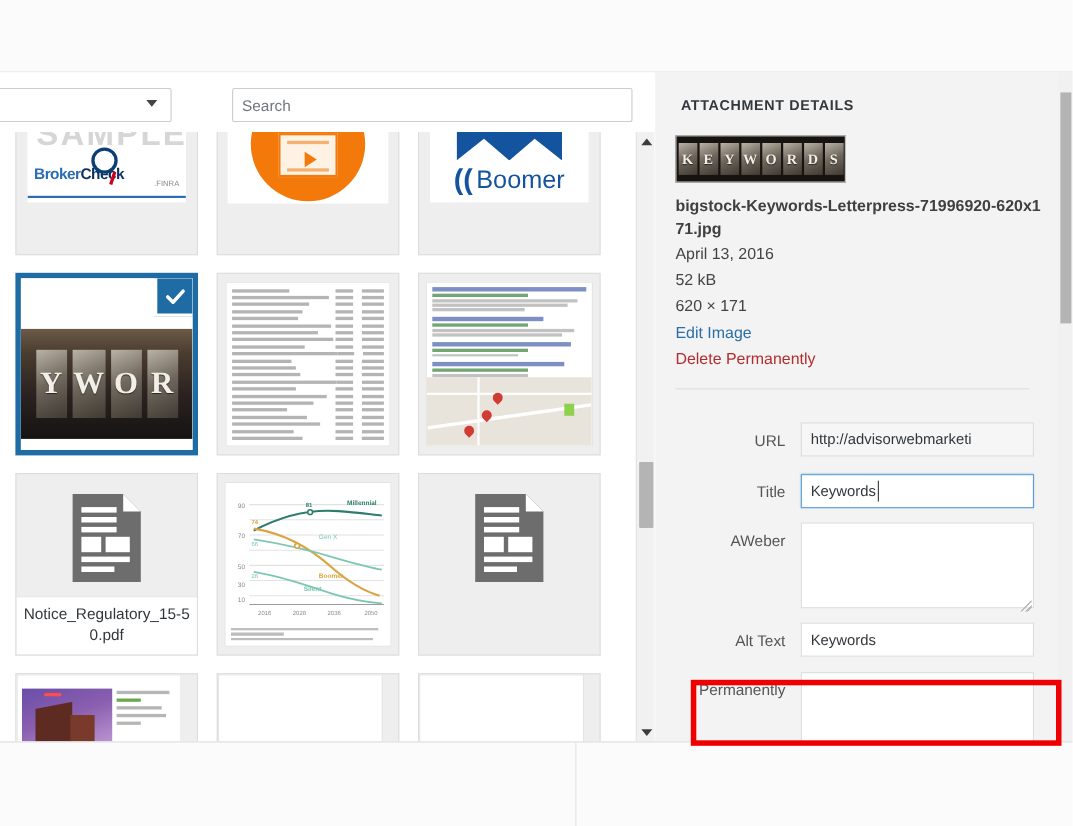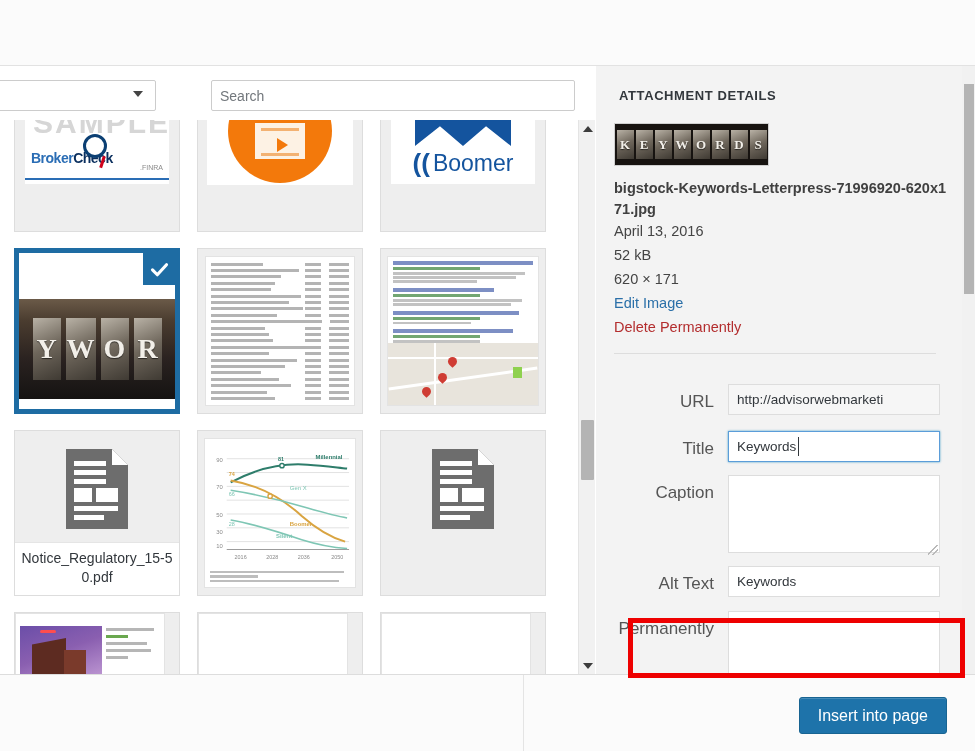--- a/index.html
+++ b/index.html
@@ -383,21 +383,21 @@
   #details-divider {
     position: absolute; left: 18px; top: 287px;
     width: 322px; height: 1px; background: #dddddd;
   }
 
   
   .field-row { position: absolute; left: 0; width: 379px; }
   .field-label {
     position: absolute; left: 0; width: 118px;
     text-align: right;
-    font-size: 17px; color: #555555;
+    font-size: 14px; color: #555555;
   }
   .field-control { position: absolute; left: 132px; width: 212px; }
 
   .fc-input {
     width: 212px; height: 31px;
     border: 1px solid #dddddd;
     background: #f6f6f6;
     font-family: "Liberation Sans", sans-serif;
     font-size: 13.5px; color: #32373c;
     padding: 0 8px; border-radius: 0;
@@ -867,21 +867,21 @@
 
     <div class="field-row" style="top:365px">
       <div class="field-label" style="top:8px">Title</div>
       <div class="field-control" style="position:absolute;">
         <input class="fc-input focused" type="text" value="Keywords" style="">
         <div class="caret-bar"></div>
       </div>
     </div>
 
     <div class="field-row" style="top:409px">
-      <div class="field-label" style="top:8px">Caption</div>
+      <div class="field-label" style="top:8px">AWeber</div>
       <div class="field-control" style="position:absolute;">
         <textarea class="fc-textarea" style="height: 78px;"></textarea>
         <div class="resize-grip"></div>
       </div>
     </div>
 
     <div class="field-row" style="top:500px">
       <div class="field-label" style="top:8px">Alt Text</div>
       <div class="field-control">
         <input class="fc-input plain" type="text" value="Keywords" style="">
@@ -897,16 +897,15 @@
 
     <div id="details-scrollbar">
       <div id="details-thumb"></div>
     </div>
   </div>
 
   <div id="alt-highlight" style="left:628px;top:552px;width:337px;height:60px;"></div>
 
   <div id="footer">
     <div id="footer-split"></div>
-    <button id="insert-btn">Insert into page</button>
   </div>
 
 </div>
 
 </body></html>

